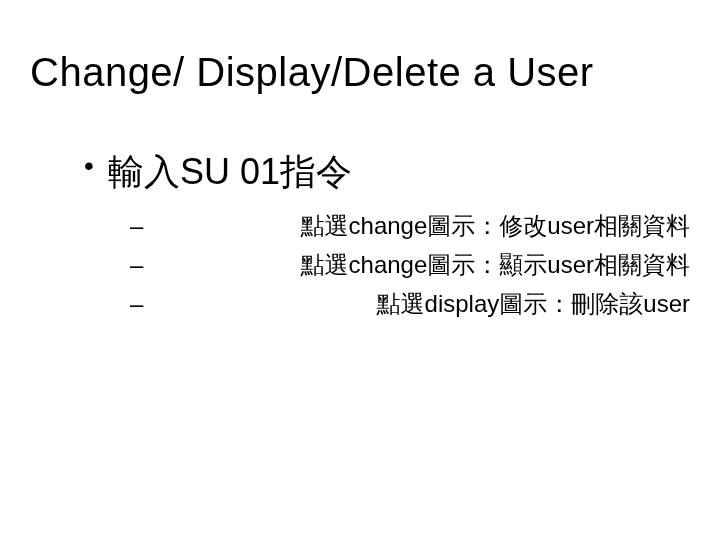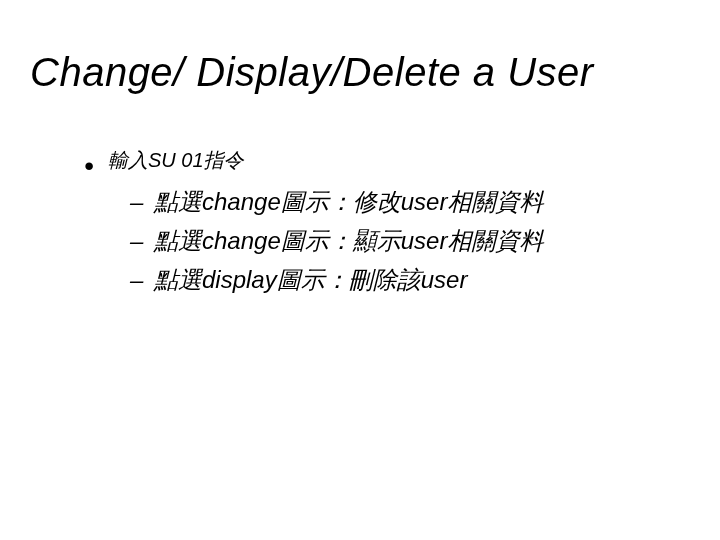--- a/index.html
+++ b/index.html
@@ -1,19 +1,18 @@
 <!DOCTYPE html>
 <html><head>
   <meta charset="utf-8">
   <style>
     * {
       margin: 0;
       padding: 0;
       box-sizing: border-box;
-      font-style: italic;
     }
     html, body {
       width: 720px;
       height: 540px;
       background: #ffffff;
       font-family: Arial, "Microsoft JhengHei", "PingFang TC", sans-serif;
       color: #000000;
     }
     .slide {
       width: 100%;
@@ -23,36 +22,37 @@
     .title {
       font-size: 40px;
       font-weight: normal;
       margin-bottom: 50px;
       letter-spacing: 0.5px;
     }
     .content {
       padding-left: 50px;
     }
     .bullet-l1 {
-      font-size: 20px;
+      font-size: 36px;
       line-height: 1.5;
       margin-bottom: 4px;
       position: relative;
       padding-left: 28px;
     }
     .bullet-l1::before {
       content: "•";
       position: absolute;
       left: 4px;
       top: 0;
       font-size: 28px;
     }
     .sub-group {
       margin-top: 8px;
       padding-left: 50px;
+      text-align: right;
     }
     .bullet-l2 {
       font-size: 24px;
       line-height: 1.55;
       margin-bottom: 2px;
       position: relative;
       padding-left: 24px;
     }
     .bullet-l2::before {
       content: "–";

